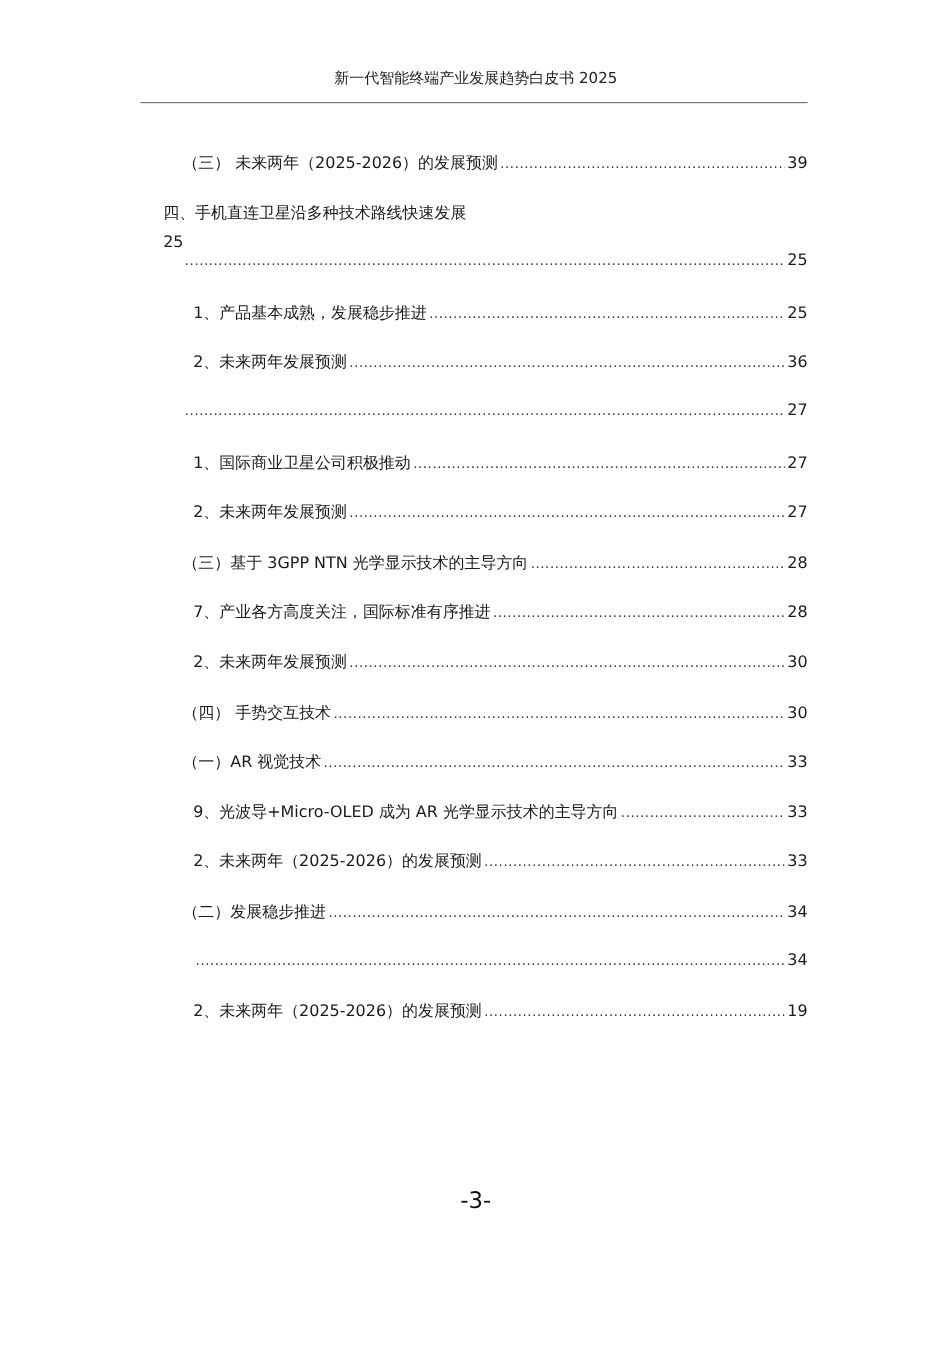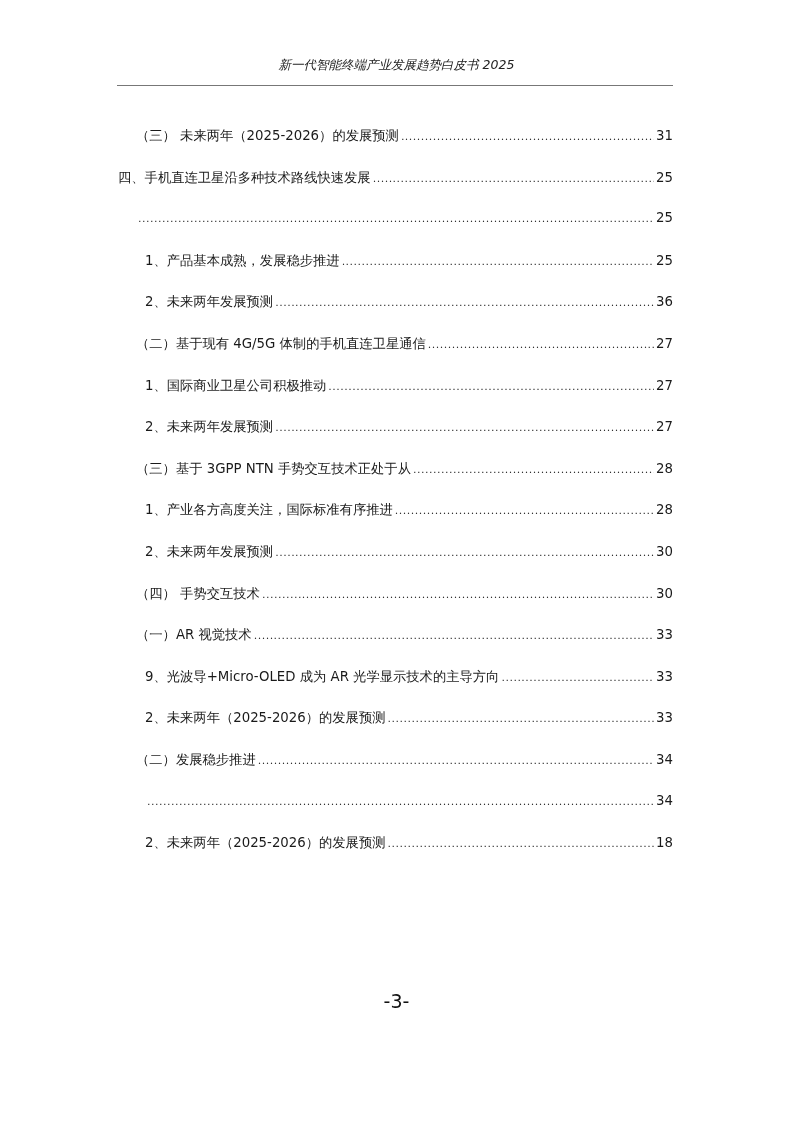--- a/index.html
+++ b/index.html
@@ -1,46 +1,46 @@
 <!DOCTYPE html>
 <html><head>
 <meta charset="utf-8">
 <style>
   html, body { margin: 0; padding: 0; background: #ffffff; }
   body { width: 793px; height: 1122px; position: relative; overflow: hidden;
          font-family: "DejaVu Sans", "Liberation Sans", sans-serif; color: #1a1a1a; }
   .header-title { position: absolute; top: 57px; left: 0; width: 793px; text-align: center;
-                  font-size: 12.5px; color: #222; font-style: italic; }
+                  font-size: 12.5px; color: #222; }
   .header-rule { position: absolute; top: 85px; left: 117px; width: 556px; height: 0;
                  border-top: 1.5px solid #777; }
   .toc { position: absolute; top: 127px; left: 118px; width: 555px; }
   .toc-row { display: flex; align-items: baseline; height: 41.6px; font-size: 13.3px;
-             white-space: nowrap; }
-  .toc-row.l1 { padding-left: 0; }
+             white-space: nowrap; margin-left: 16px; }
+  .toc-row.l1 { padding-left: 0; flex-direction: column; }
   .toc-row.l2 { padding-left: 18px; }
   .toc-row.l3 { padding-left: 27px; }
   .toc-label { flex: 0 0 auto; }
   .toc-dots { flex: 1 1 auto; overflow: hidden; margin: 0 2px; color: #333;
               font-size: 11px; letter-spacing: 0.5px; }
   .toc-dots::after { content: "........................................................................................................................................................................................................................................"; }
   .toc-page { flex: 0 0 auto; text-align: right; }
   .page-number { position: absolute; top: 990px; left: 0; width: 793px; text-align: center;
                  font-size: 19px; color: #111; }
 </style>
 </head>
 <body>
 
 <div class="header-title">新一代智能终端产业发展趋势白皮书 2025</div>
 <div class="header-rule"></div>
 
 <div class="toc" id="toc">
     <div class="toc-row l2">
       <span class="toc-label">（三） 未来两年（2025-2026）的发展预测</span>
       <span class="toc-dots"></span>
-      <span class="toc-page">31</span>
+      <span class="toc-page">39</span>
     </div>
     <div class="toc-row l1">
       <span class="toc-label">四、手机直连卫星沿多种技术路线快速发展</span>
       <span class="toc-dots"></span>
       <span class="toc-page">25</span>
     </div>
     <div class="toc-row l2">
       <span class="toc-dots"></span>
       <span class="toc-page">25</span>
     </div>
@@ -48,41 +48,40 @@
       <span class="toc-label">1、产品基本成熟，发展稳步推进</span>
       <span class="toc-dots"></span>
       <span class="toc-page">25</span>
     </div>
     <div class="toc-row l3">
       <span class="toc-label">2、未来两年发展预测</span>
       <span class="toc-dots"></span>
       <span class="toc-page">36</span>
     </div>
     <div class="toc-row l2">
-      <span class="toc-label">（二）基于现有 4G/5G 体制的手机直连卫星通信</span>
       <span class="toc-dots"></span>
       <span class="toc-page">27</span>
     </div>
     <div class="toc-row l3">
       <span class="toc-label">1、国际商业卫星公司积极推动</span>
       <span class="toc-dots"></span>
       <span class="toc-page">27</span>
     </div>
     <div class="toc-row l3">
       <span class="toc-label">2、未来两年发展预测</span>
       <span class="toc-dots"></span>
       <span class="toc-page">27</span>
     </div>
     <div class="toc-row l2">
-      <span class="toc-label">（三）基于 3GPP NTN 手势交互技术正处于从</span>
+      <span class="toc-label">（三）基于 3GPP NTN 光学显示技术的主导方向</span>
       <span class="toc-dots"></span>
       <span class="toc-page">28</span>
     </div>
     <div class="toc-row l3">
-      <span class="toc-label">1、产业各方高度关注，国际标准有序推进</span>
+      <span class="toc-label">7、产业各方高度关注，国际标准有序推进</span>
       <span class="toc-dots"></span>
       <span class="toc-page">28</span>
     </div>
     <div class="toc-row l3">
       <span class="toc-label">2、未来两年发展预测</span>
       <span class="toc-dots"></span>
       <span class="toc-page">30</span>
     </div>
     <div class="toc-row l2">
       <span class="toc-label">（四） 手势交互技术</span>
@@ -109,17 +108,17 @@
       <span class="toc-dots"></span>
       <span class="toc-page">34</span>
     </div>
     <div class="toc-row l3">
       <span class="toc-dots"></span>
       <span class="toc-page">34</span>
     </div>
     <div class="toc-row l3">
       <span class="toc-label">2、未来两年（2025-2026）的发展预测</span>
       <span class="toc-dots"></span>
-      <span class="toc-page">18</span>
+      <span class="toc-page">19</span>
     </div>
   </div>
 
 <div class="page-number">-3-</div>
 
 </body></html>

